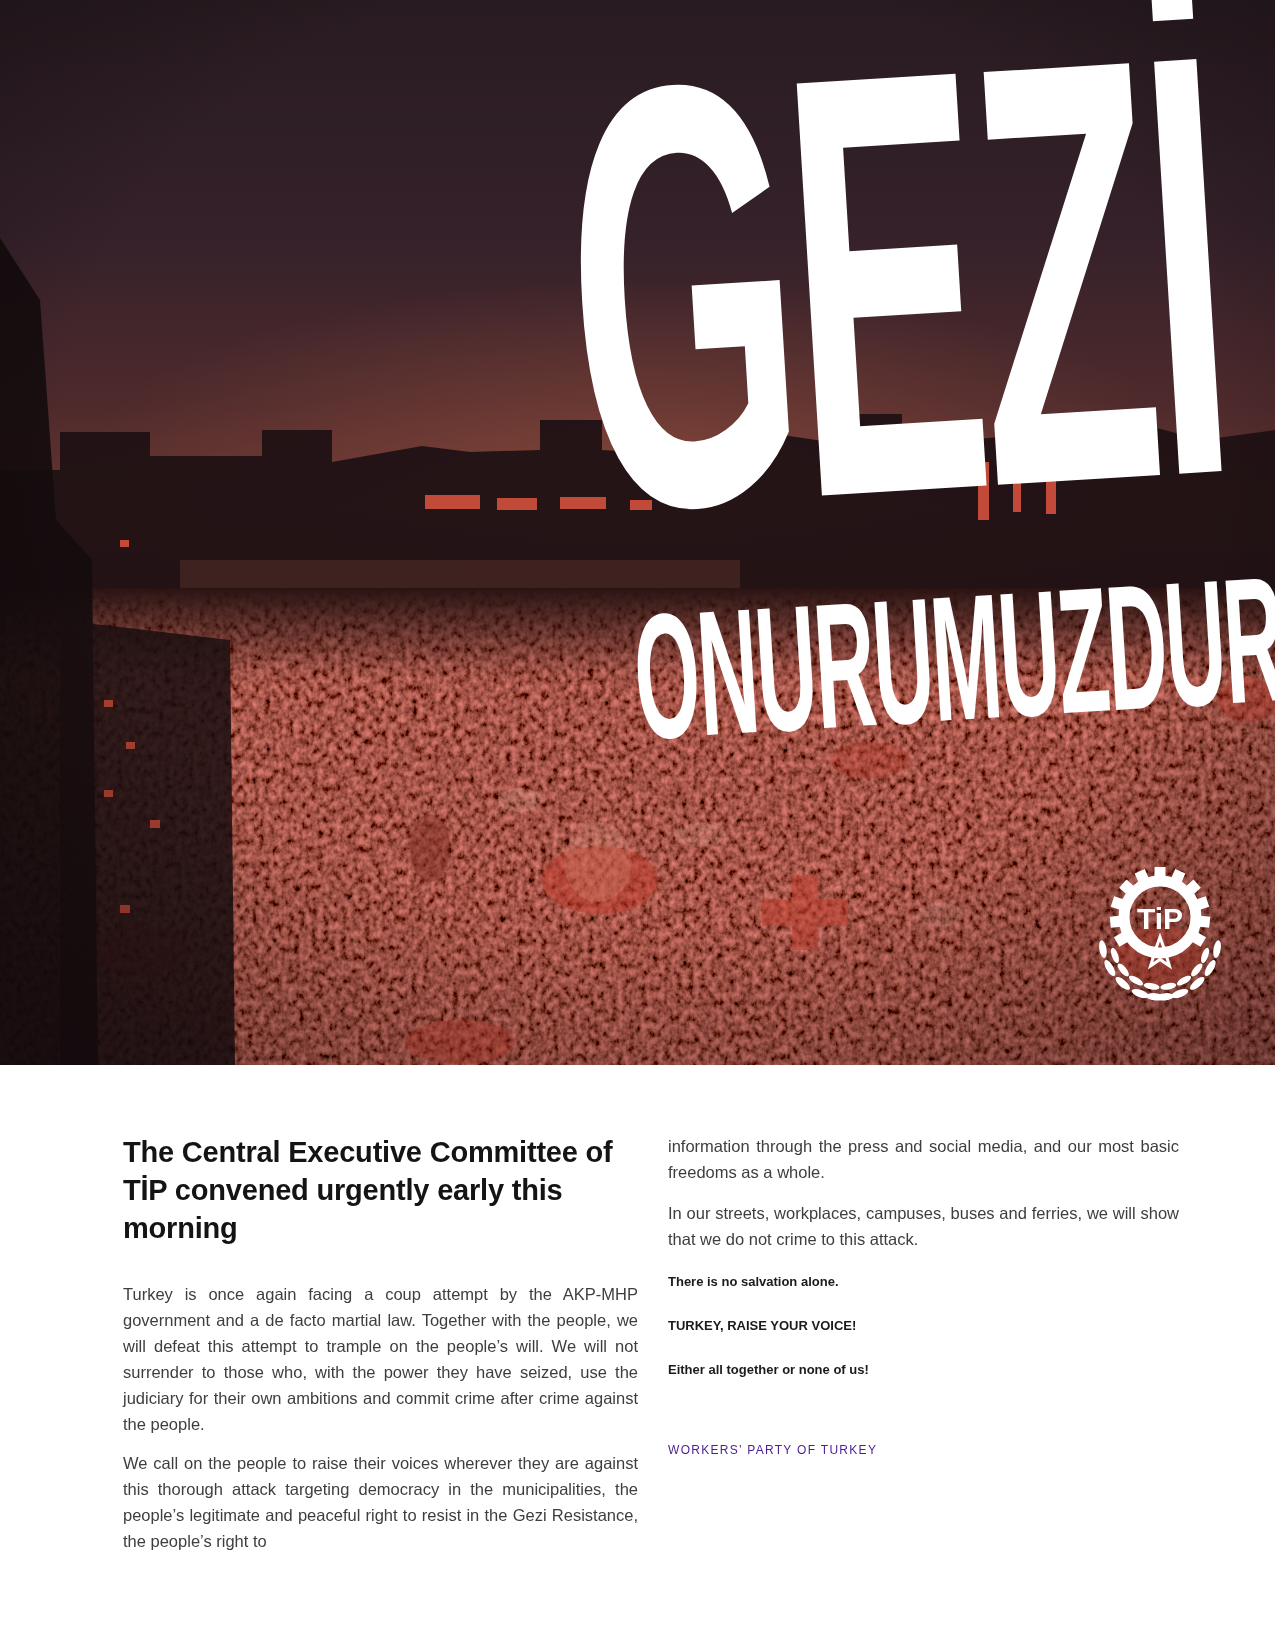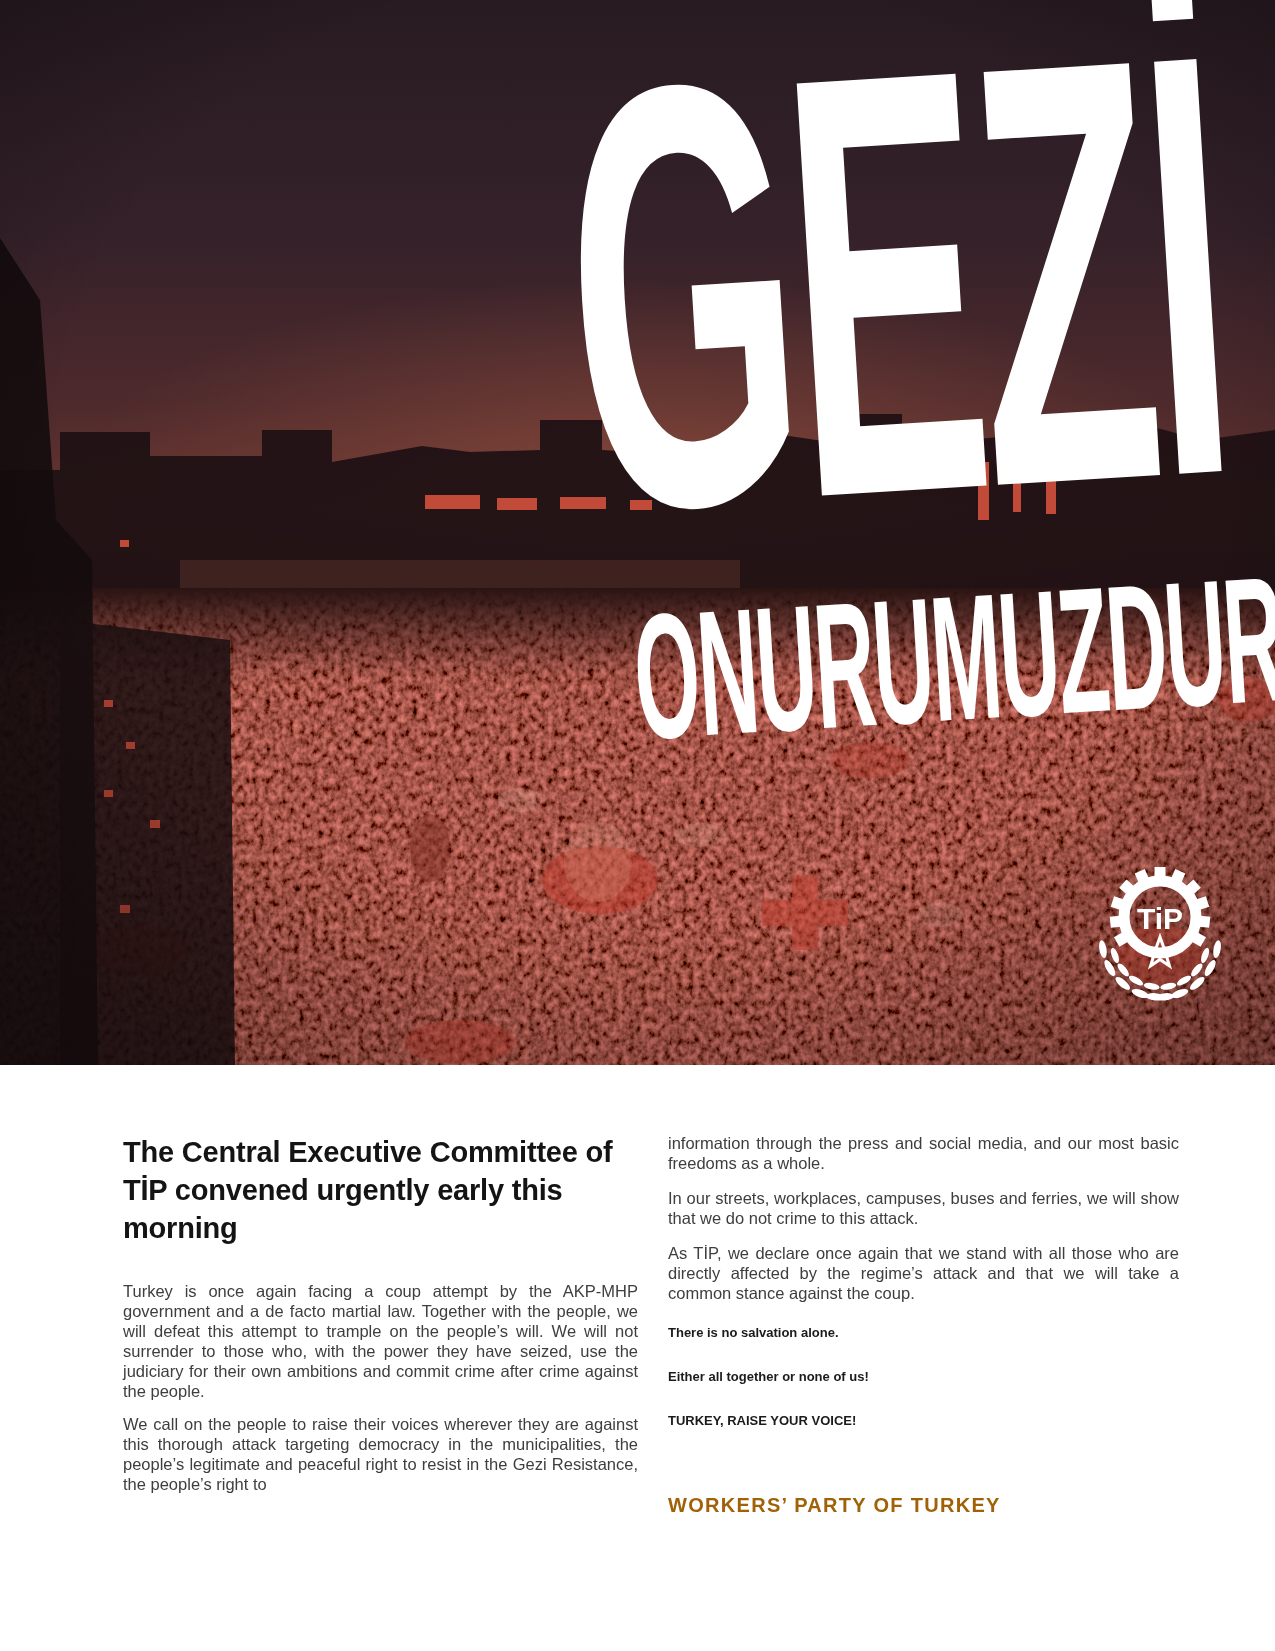--- a/index.html
+++ b/index.html
@@ -29,30 +29,30 @@
   
   .content{position:absolute;left:0;top:1065px;width:1275px;height:586px;background:#ffffff;margin-top:28px;}
   .columns{display:flex;padding:40px 0 0 123px;}
   .col-left{width:515px;margin-right:30px;}
   .col-right{width:511px;}
   .headline{
     margin:0 0 34px 0;font-size:29px;line-height:38px;font-weight:700;
     color:#141414;letter-spacing:-0.2px;
   }
   .body-p{
-    margin:0 0 13px 0;font-size:16.5px;line-height:20px;color:#3e3e3e;
+    margin:0 0 13px 0;font-size:16.5px;line-height:26px;color:#3e3e3e;
     text-align:justify;text-justify:inter-word;
   }
   .col-right .body-p{margin-bottom:15px;}
   .bold-p{
     margin:0 0 14px 0;font-size:13px;line-height:30px;color:#1b1b1b;font-weight:700;
     text-align:left;
   }
   .signature{
-    margin-top:58px;font-size:20px;font-weight:700;color:#a16207;letter-spacing:1.3px;
+    margin-top:58px;font-size:12px;font-weight:400;color:#4c1d95;letter-spacing:1.3px;
   }
 </style>
 </head>
 <body>
 
 <div class="page">
 
   <div class="hero">
     <svg class="photo-svg" viewBox="0 0 1275 1065" preserveAspectRatio="none" aria-hidden="true">
       <defs>
@@ -194,24 +194,23 @@
 
       <div class="col-left">
         <h1 class="headline">The Central Executive Committee of TİP convened urgently early this morning</h1>
         <p class="body-p">Turkey is once again facing a coup attempt by the AKP-MHP government and a de facto martial law. Together with the people, we will defeat this attempt to trample on the people’s will. We will not surrender to those who, with the power they have seized, use the judiciary for their own ambitions and commit crime after crime against the people.</p>
         <p class="body-p">We call on the people to raise their voices wherever they are against this thorough attack targeting democracy in the municipalities, the people’s legitimate and peaceful right to resist in the Gezi Resistance, the people’s right to</p>
       </div>
 
       <div class="col-right">
         <p class="body-p">information through the press and social media, and our most basic freedoms as a whole.</p>
         <p class="body-p">In our streets, workplaces, campuses, buses and ferries, we will show that we do not crime to this attack.</p>
-        <p class="body-p">As TİP, we declare once again that we stand with all those who are directly affected by the regime’s attack and that we will take a common stance against the coup.</p>
         <p class="bold-p">There is no salvation alone.</p>
+        <p class="bold-p">TURKEY, RAISE YOUR VOICE!</p>
         <p class="bold-p">Either all together or none of us!</p>
-        <p class="bold-p">TURKEY, RAISE YOUR VOICE!</p>
         <div class="signature">WORKERS’ PARTY OF TURKEY</div>
       </div>
 
     </div>
 
   </div>
 
 </div>
 
 </body></html>

